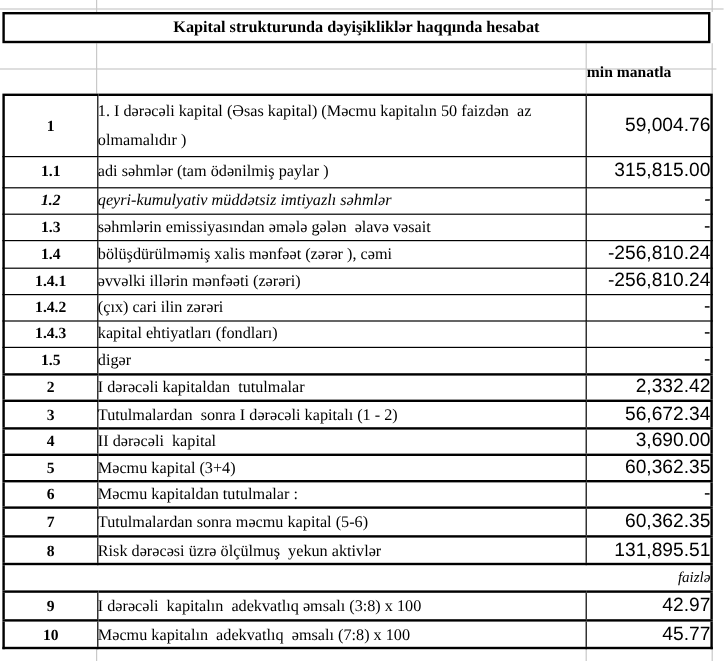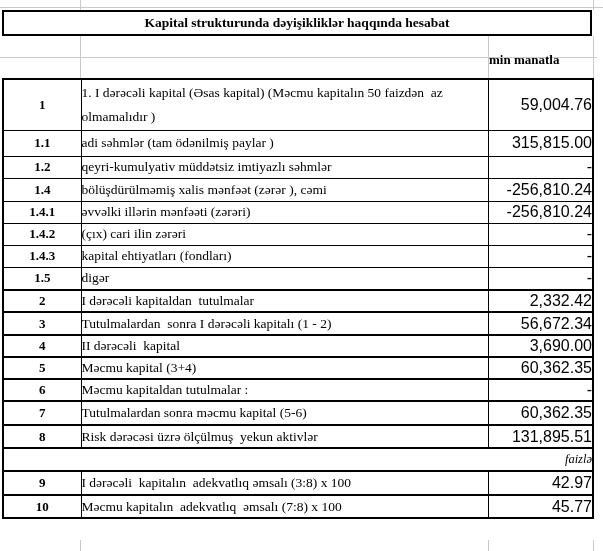--- a/index.html
+++ b/index.html
@@ -70,23 +70,28 @@
       <tr class="sect bold tall" style="height: 51px;">
         <td class="num">1</td>
         <td class="desc">1. I dərəcəli kapital (Əsas kapital) (Məcmu kapitalın 50 faizdən  az olmamalıdır )</td>
         <td class="val">59,004.76</td>
       </tr>
       <tr class="" style="height: 26px;">
         <td class="num">1.1</td>
         <td class="desc">adi səhmlər (tam ödənilmiş paylar )</td>
         <td class="val">315,815.00</td>
       </tr>
-      <tr class="" style="height: 22px;">
+      <tr class="" style="height: 22px; font-style: italic;">
         <td class="num">1.2</td>
         <td class="desc">qeyri-kumulyativ müddətsiz imtiyazlı səhmlər</td>
+        <td class="val">-</td>
+      </tr>
+      <tr class="" style="height: 22px;">
+        <td class="num">1.3</td>
+        <td class="desc">səhmlərin emissiyasından əmələ gələn  əlavə vəsait</td>
         <td class="val">-</td>
       </tr>
       <tr class="" style="height: 23px;">
         <td class="num">1.4</td>
         <td class="desc">bölüşdürülməmiş xalis mənfəət (zərər ), cəmi</td>
         <td class="val">-256,810.24</td>
       </tr>
       <tr class="" style="height: 22px;">
         <td class="num">1.4.1</td>
         <td class="desc">əvvəlki illərin mənfəəti (zərəri)</td>

